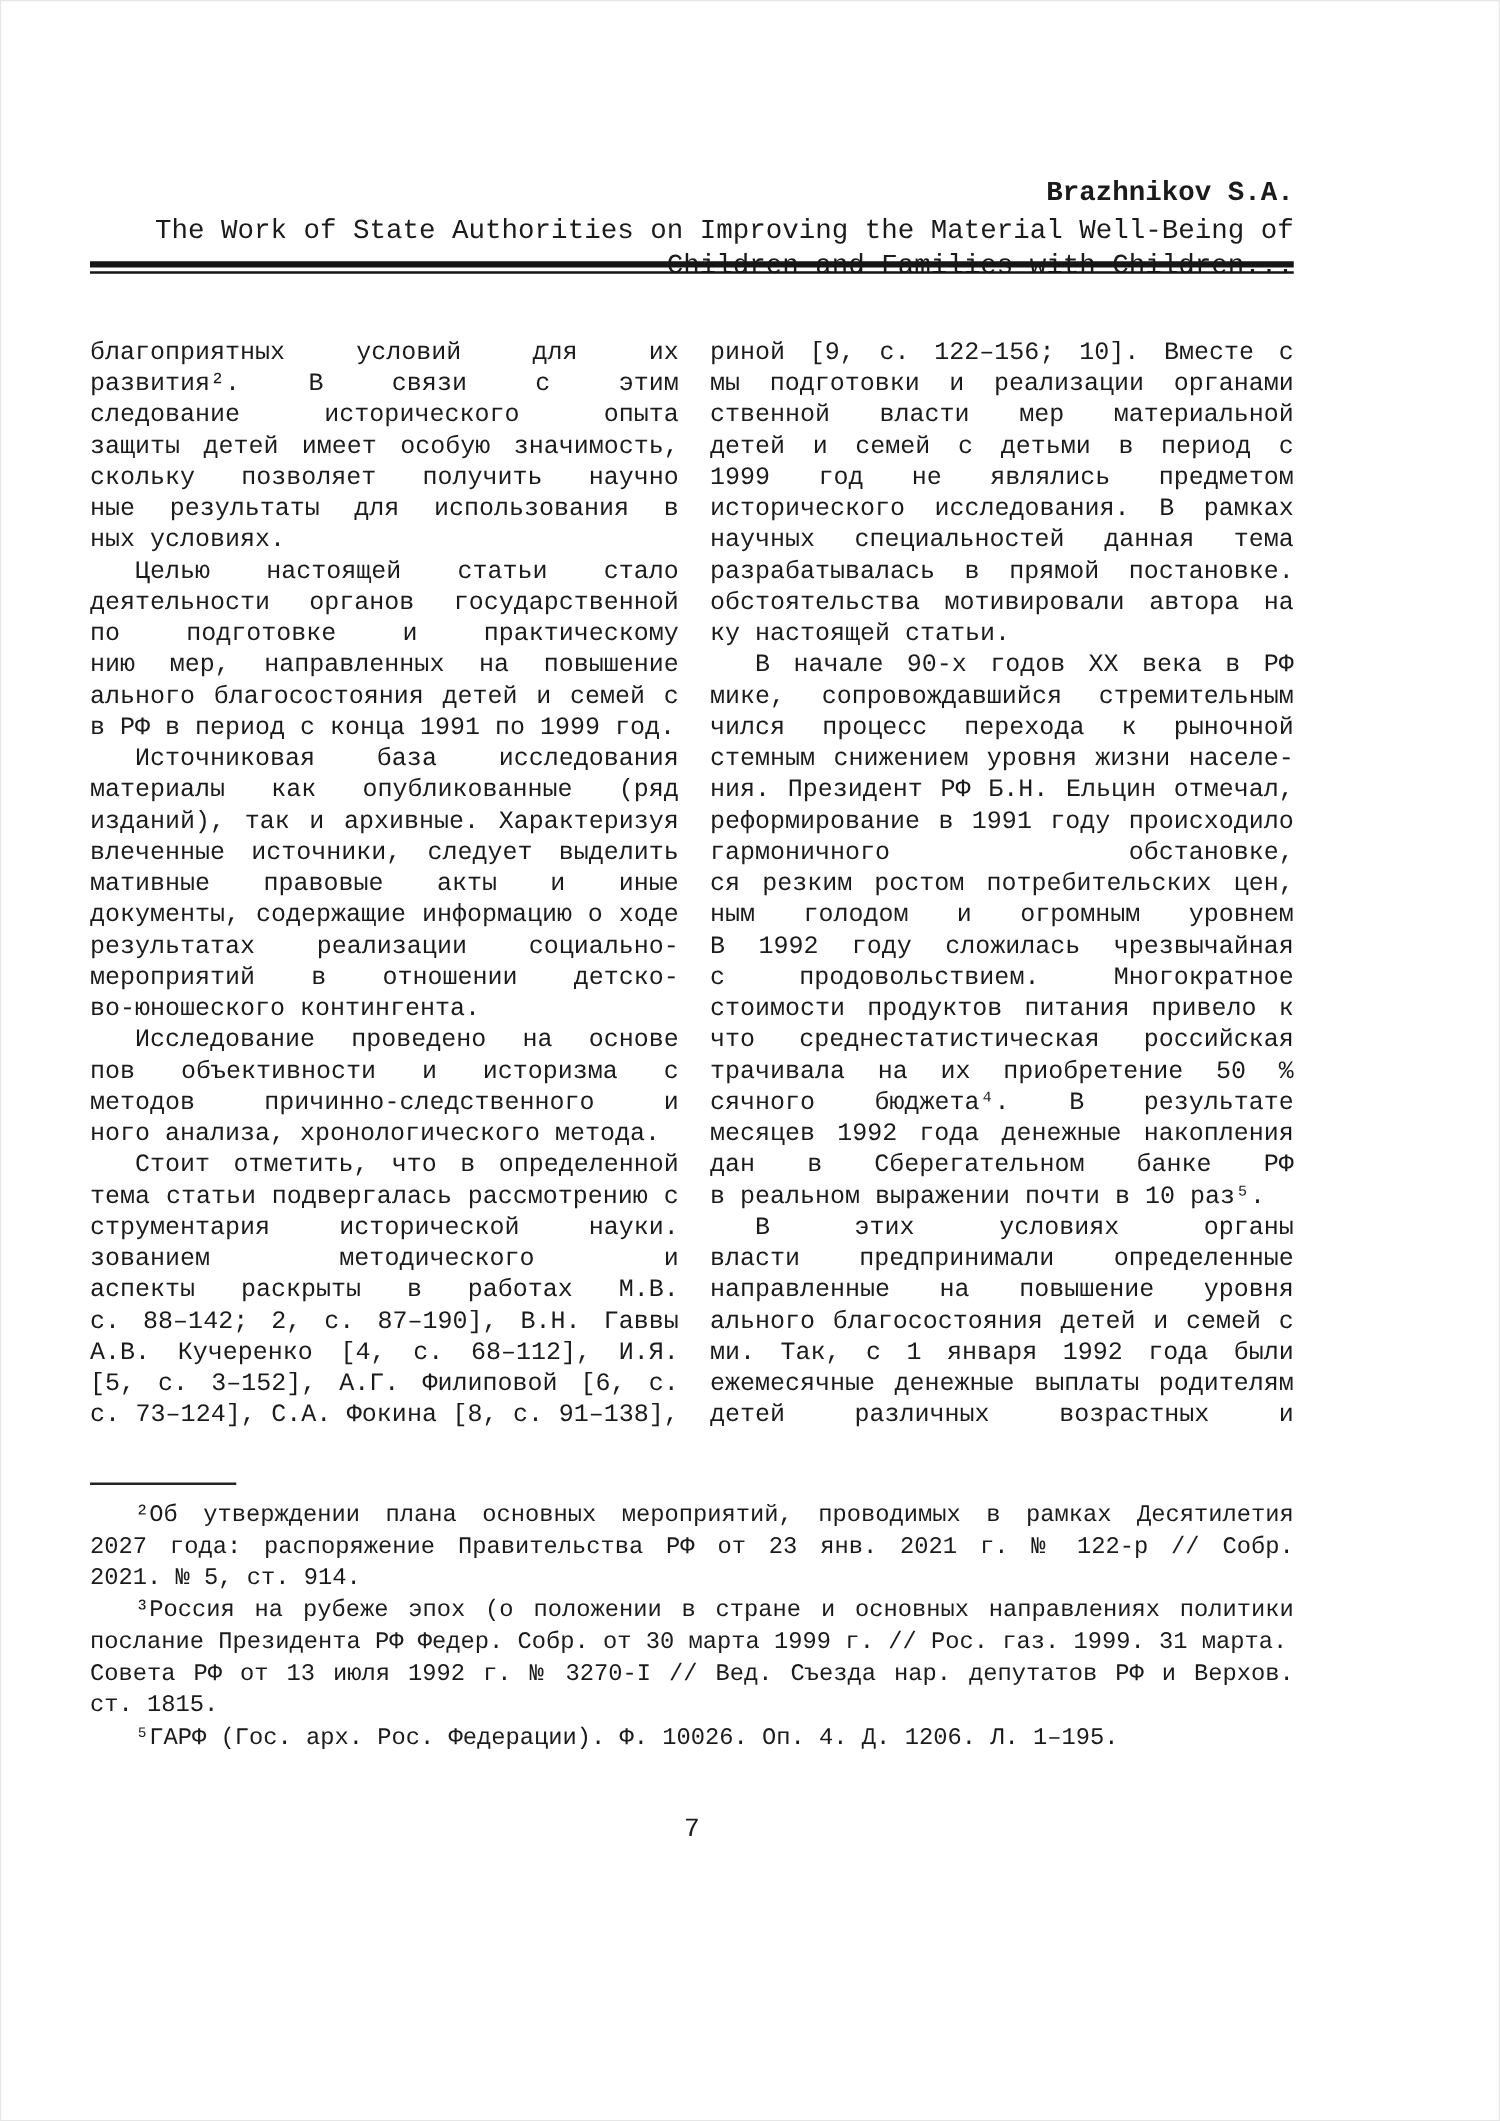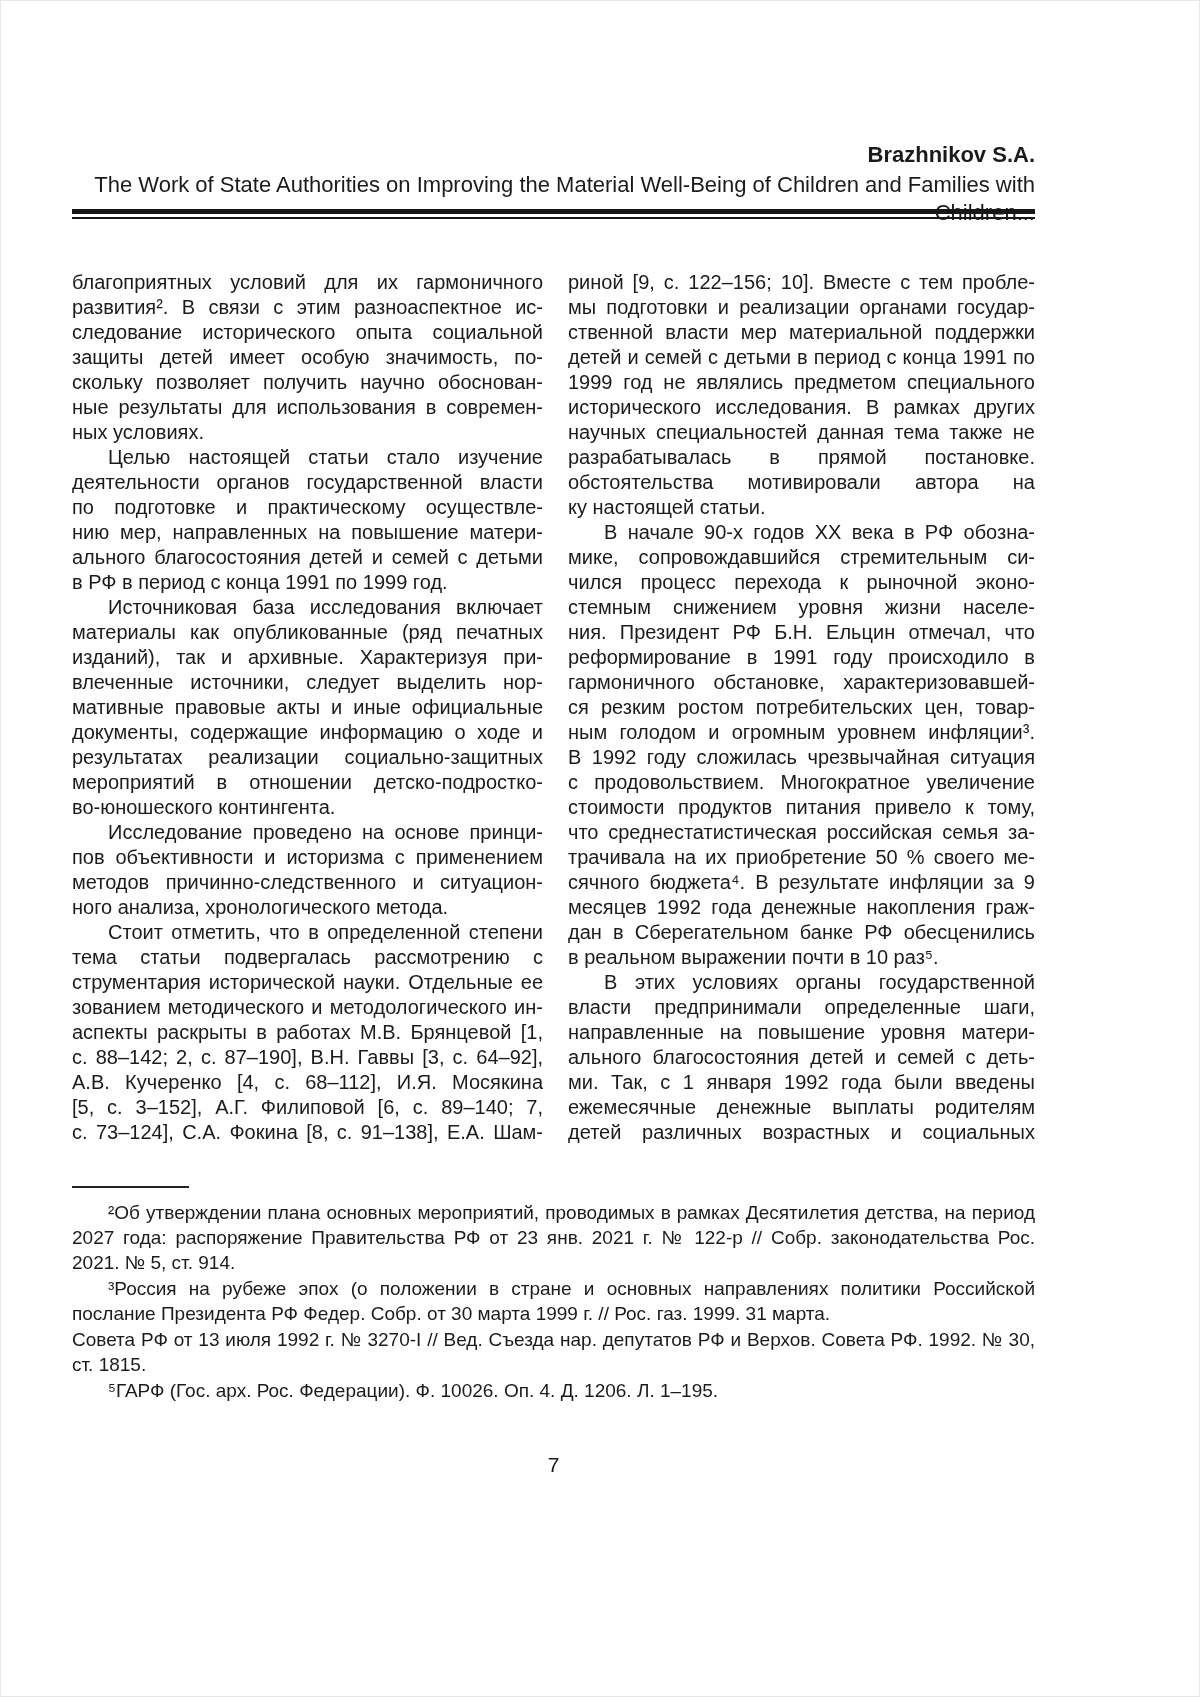--- a/index.html
+++ b/index.html
@@ -1,21 +1,21 @@
 <!DOCTYPE html>
 <html><head>
 <meta charset="utf-8">
 <style>
   html,body{margin:0;padding:0;background:#ffffff;}
   .page{
     position:relative;
     width:1200px;height:1697px;
     background:#ffffff;
     outline:1px solid #e6e6e6;outline-offset:-1px;
-    font-family:Liberation Sans, sans-serif;
+    font-family:Liberation Mono, monospace;
     color:#1b1b1b;
     overflow:hidden;
   }
   .content{position:absolute;left:72px;width:963px;top:0;}
   .hdr-author{
     position:absolute;top:141px;left:0;width:100%;
     text-align:right;font-weight:bold;font-size:22px;line-height:27px;
   }
   .hdr-title{
     position:absolute;top:171px;left:0;width:100%;

